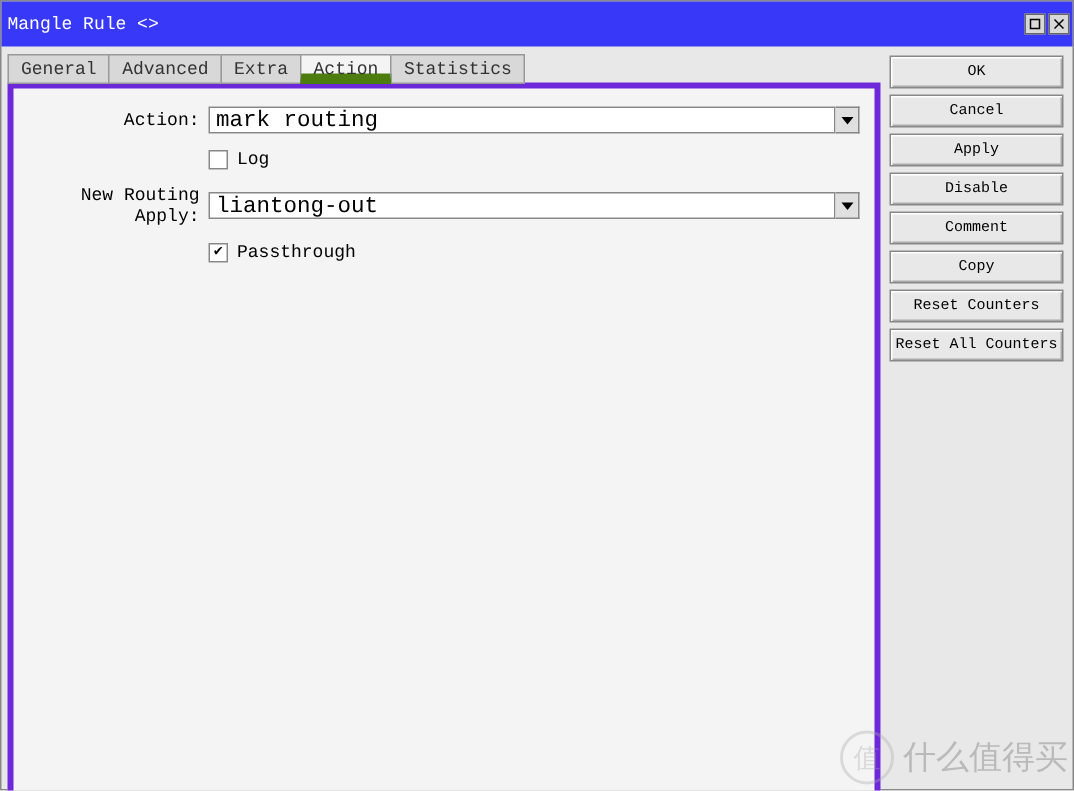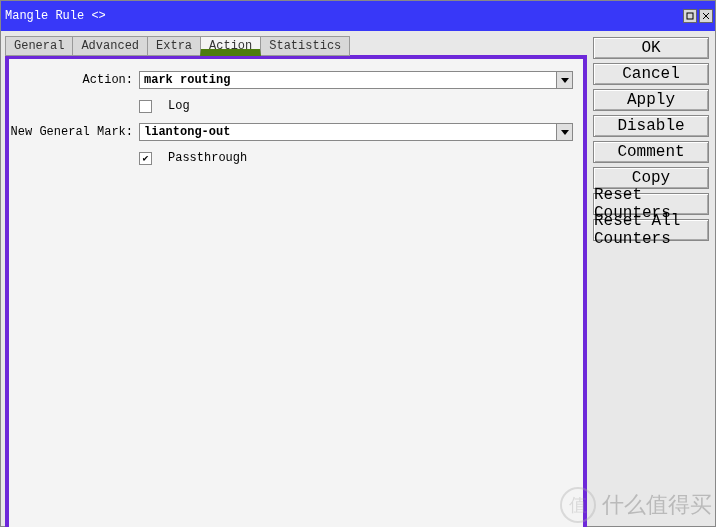--- a/index.html
+++ b/index.html
@@ -103,24 +103,23 @@
       flex: 1;
       display: flex;
       height: 18px;
     }
     .combo-input {
       flex: 1;
       border: 1px solid #888;
       background: #fff;
       padding: 1px 4px;
       font-family: inherit;
-      font-size: 12px;
+      font-size: 15px;
       height: 18px;
       outline: none;
-      font-weight: bold;
     }
     .combo-input.grey { background: #e0e0e0; }
     .combo-btn {
       width: 16px;
       height: 18px;
       border: 1px solid #888;
       border-left: none;
       background: #e0e0e0;
       display: flex;
       align-items: center;
@@ -129,21 +128,21 @@
     }
     .down-triangle {
       width: 0; height: 0;
       border-left: 4px solid transparent;
       border-right: 4px solid transparent;
       border-top: 5px solid #000;
     }
     .checkbox-wrap {
       display: flex;
       align-items: center;
-      gap: 16px;
+      gap: 6px;
     }
     .checkbox {
       width: 13px;
       height: 13px;
       border: 1px solid #888;
       background: #fff;
       display: flex;
       align-items: center;
       justify-content: center;
       font-size: 10px;
@@ -157,21 +156,21 @@
       padding-top: 2px;
     }
     .btn {
       height: 22px;
       border: 1px solid #888;
       background: #e8e8e8;
       display: flex;
       align-items: center;
       justify-content: center;
       cursor: pointer;
-      font-size: 16px;
+      font-size: 10px;
       color: #000;
       box-shadow: inset 1px 1px 0 #fff, inset -1px -1px 0 #aaa;
     }
     .watermark {
       position: absolute;
       right: 4px;
       bottom: 4px;
       display: flex;
       align-items: center;
       gap: 6px;
@@ -243,21 +242,21 @@
           <div class="form-field">
             <div class="checkbox-wrap">
               <div class="checkbox"></div>
               <span>Log</span>
             </div>
           </div>
         </div>
 
 
         <div class="form-row">
-          <div class="form-label">New General Mark:</div>
+          <div class="form-label">New Routing Apply:</div>
           <div class="form-field">
             <div class="combo">
               <input class="combo-input" value="liantong-out" style="">
               <div class="combo-btn">
                 <div class="down-triangle"></div>
               </div>
             </div>
           </div>
         </div>
 

